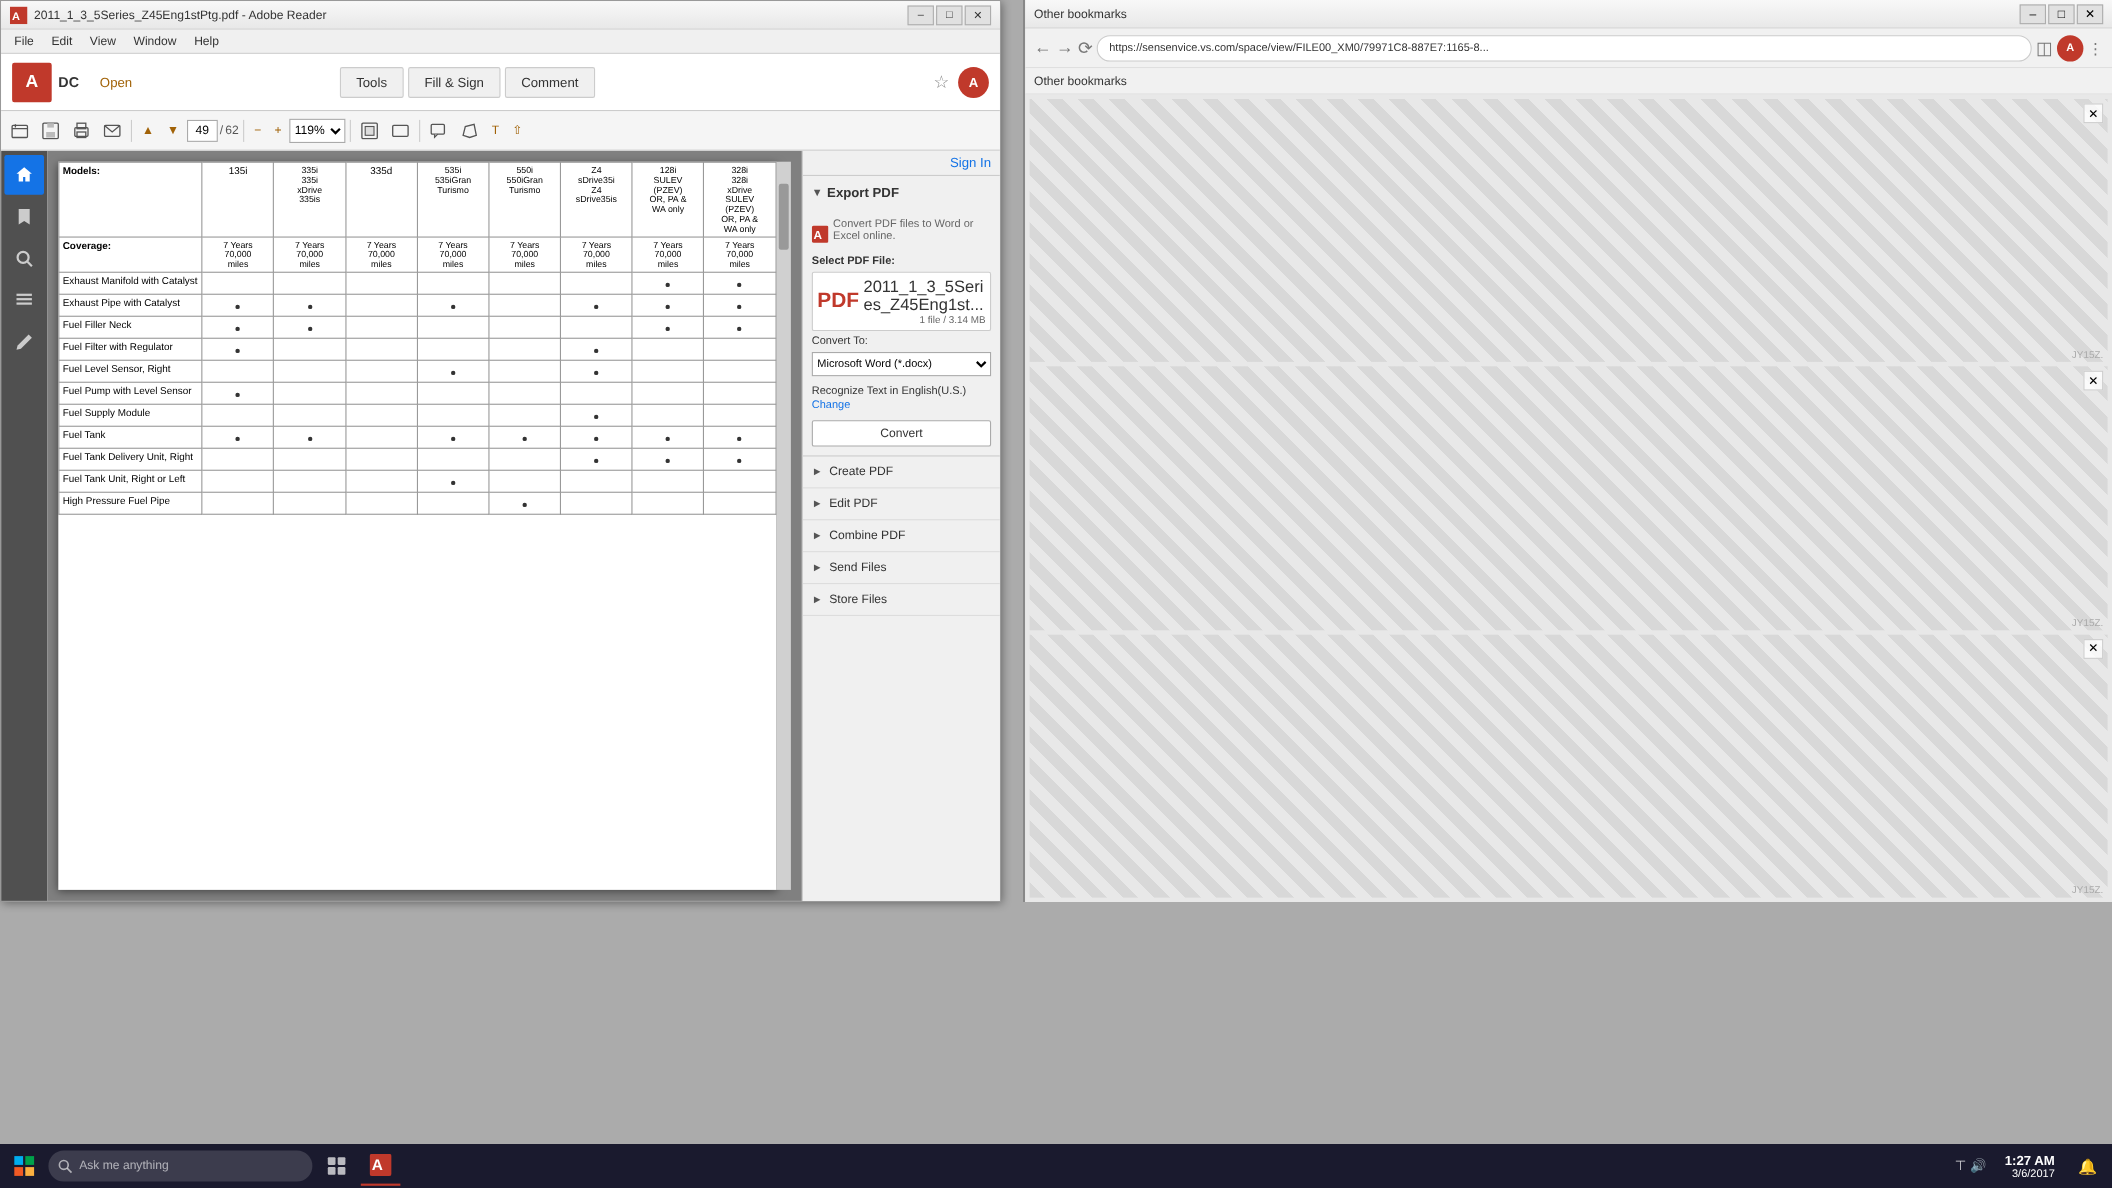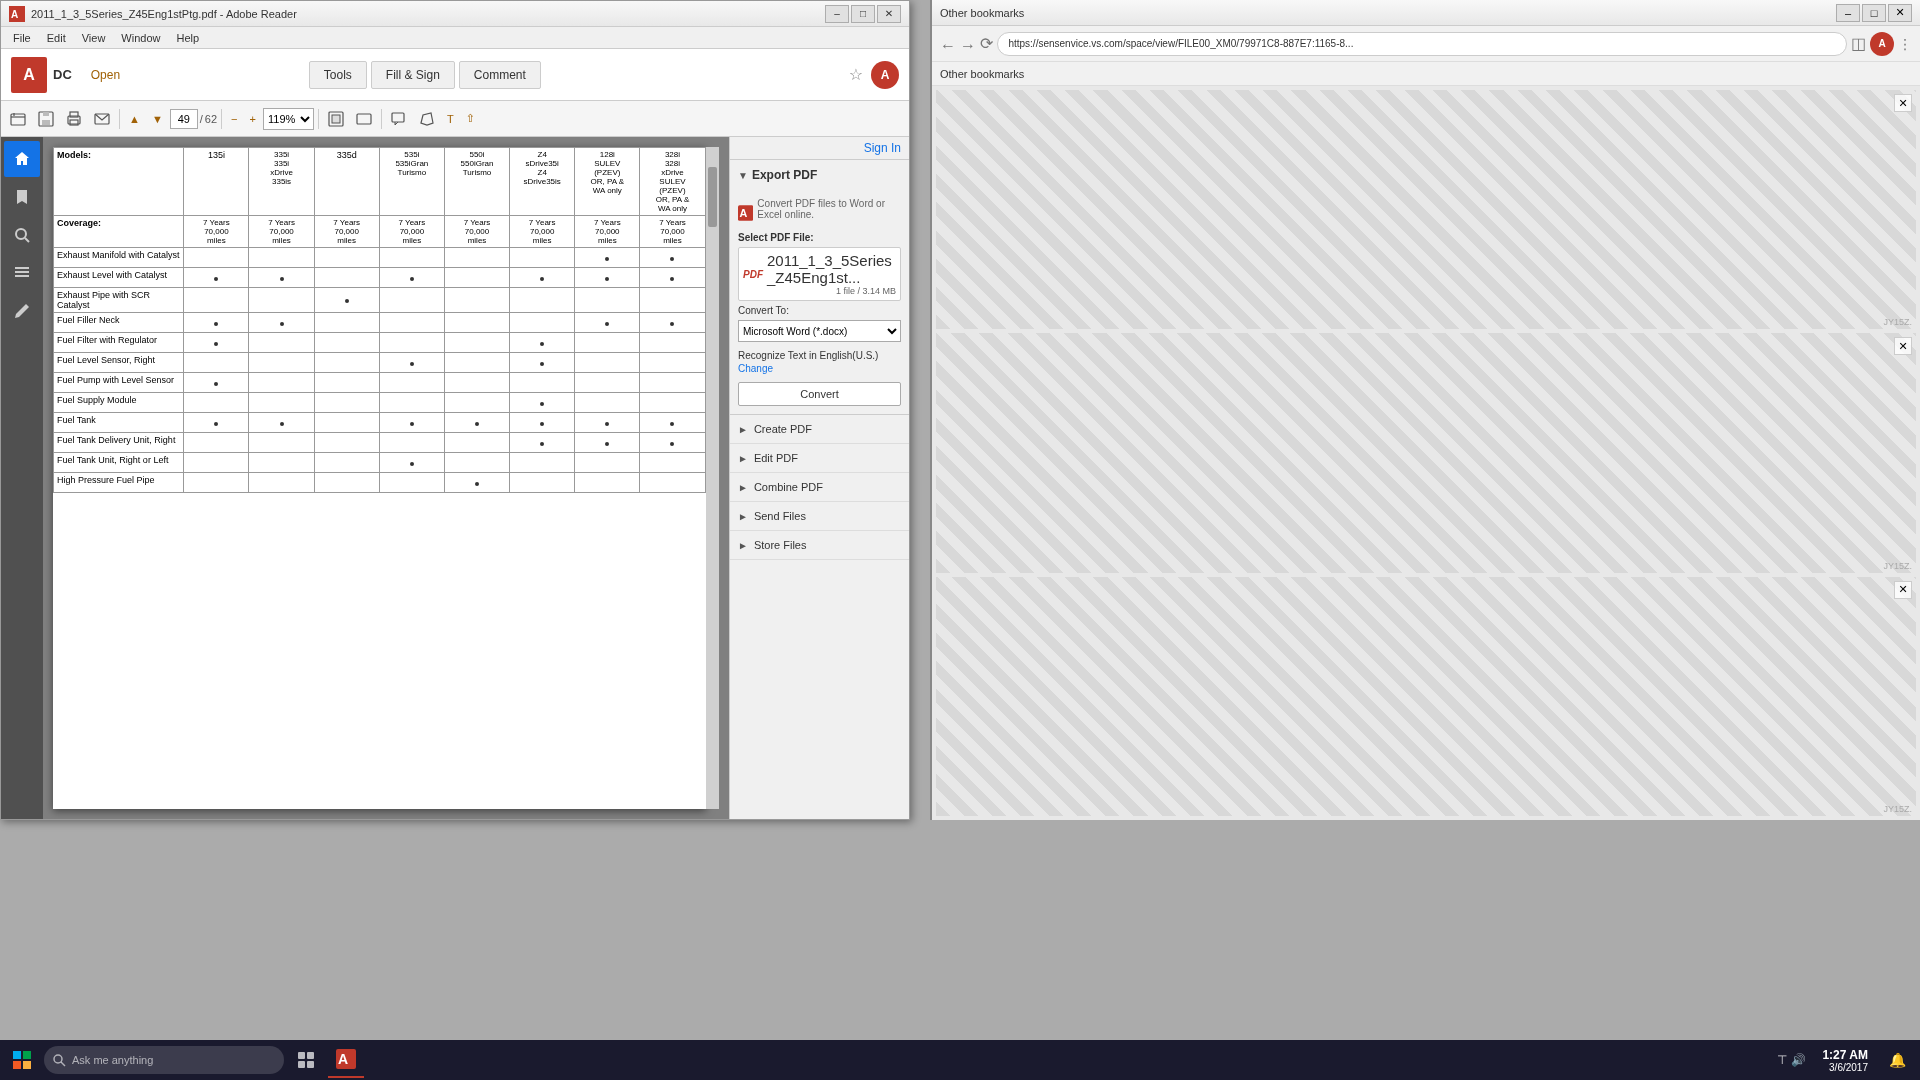--- a/index.html
+++ b/index.html
@@ -49,21 +49,21 @@
 
     
     .right-panel { width: 180px; background: #f0f0f0; border-left: 1px solid #ccc; display: flex; flex-direction: column; flex-shrink: 0; }
     .right-panel-section { border-bottom: 1px solid #ccc; }
     .right-panel-section-header { display: flex; align-items: center; padding: 8px 8px; font-size: 12px; font-weight: bold; color: #333; cursor: pointer; gap: 4px; }
     .right-panel-section-header .arrow { font-size: 10px; color: #555; }
     .section-content { padding: 8px; font-size: 11px; color: #555; }
     .section-content .desc { font-size: 10px; color: #666; margin-bottom: 8px; }
     .file-select-label { font-size: 10px; color: #333; margin-bottom: 4px; font-weight: bold; }
     .file-box { border: 1px solid #ccc; background: white; padding: 4px; border-radius: 2px; margin-bottom: 4px; display: flex; align-items: center; gap: 4px; }
-    .file-icon { color: #c0392b; font-size: 10px; font-weight: bold; font-style: italic; }
+    .file-icon { color: #c0392b; font-size: 19px; font-weight: bold; }
     .file-name { font-size: 15px; color: #333; word-break: break-all; }
     .file-size { font-size: 9px; color: #666; text-align: right; }
     .convert-to-label { font-size: 10px; color: #333; margin-bottom: 4px; font-weight: normal; }
     .convert-to-select { width: 100%; height: 22px; border: 1px solid #aaa; font-size: 10px; background: white; margin-bottom: 8px; }
     .recognize-text { font-size: 10px; color: #333; margin-bottom: 2px; }
     .change-link { font-size: 10px; color: #1473e6; cursor: pointer; margin-bottom: 8px; display: block; }
     .convert-btn { width: 100%; background: white; border: 1px solid #aaa; padding: 5px; font-size: 11px; cursor: pointer; border-radius: 2px; color: #333; }
 
     .section-item { display: flex; align-items: center; padding: 8px 8px; font-size: 11px; color: #333; cursor: pointer; gap: 6px; border-bottom: 1px solid #ddd; }
     .section-item .arrow { color: #555; font-size: 10px; }
@@ -282,40 +282,29 @@
                     <td style="text-align: center; vertical-align: middle; height: 20px;"></td>
                     <td style="text-align: center; vertical-align: middle; height: 20px;"></td>
                     <td style="text-align: center; vertical-align: middle; height: 20px;"></td>
                     <td style="text-align: center; vertical-align: middle; height: 20px;"></td>
                     <td style="text-align: center; vertical-align: middle; height: 20px;"></td>
                     <td style="text-align: center; vertical-align: middle; height: 20px;"></td>
                     <td style="text-align: center; vertical-align: middle; height: 20px;"><span class="dot"></span></td>
                     <td style="text-align: center; vertical-align: middle; height: 20px;"><span class="dot"></span></td>
                   </tr>
                   <tr>
-                    <td style="font-size: 9px;">Exhaust Level with Catalyst</td>
-                    <td style="text-align: center; vertical-align: middle; height: 20px;"><span class="dot"></span></td>
-                    <td style="text-align: center; vertical-align: middle; height: 20px;"><span class="dot"></span></td>
-                    <td style="text-align: center; vertical-align: middle; height: 20px;"></td>
-                    <td style="text-align: center; vertical-align: middle; height: 20px;"><span class="dot"></span></td>
-                    <td style="text-align: center; vertical-align: middle; height: 20px;"></td>
-                    <td style="text-align: center; vertical-align: middle; height: 20px;"><span class="dot"></span></td>
-                    <td style="text-align: center; vertical-align: middle; height: 20px;"><span class="dot"></span></td>
-                    <td style="text-align: center; vertical-align: middle; height: 20px;"><span class="dot"></span></td>
-                  </tr>
-                  <tr>
-                    <td style="font-size: 9px;">Exhaust Pipe with SCR Catalyst</td>
-                    <td style="text-align: center; vertical-align: middle; height: 20px;"></td>
-                    <td style="text-align: center; vertical-align: middle; height: 20px;"></td>
-                    <td style="text-align: center; vertical-align: middle; height: 20px;"><span class="dot"></span></td>
-                    <td style="text-align: center; vertical-align: middle; height: 20px;"></td>
-                    <td style="text-align: center; vertical-align: middle; height: 20px;"></td>
-                    <td style="text-align: center; vertical-align: middle; height: 20px;"></td>
-                    <td style="text-align: center; vertical-align: middle; height: 20px;"></td>
-                    <td style="text-align: center; vertical-align: middle; height: 20px;"></td>
+                    <td style="font-size: 9px;">Exhaust Pipe with Catalyst</td>
+                    <td style="text-align: center; vertical-align: middle; height: 20px;"><span class="dot"></span></td>
+                    <td style="text-align: center; vertical-align: middle; height: 20px;"><span class="dot"></span></td>
+                    <td style="text-align: center; vertical-align: middle; height: 20px;"></td>
+                    <td style="text-align: center; vertical-align: middle; height: 20px;"><span class="dot"></span></td>
+                    <td style="text-align: center; vertical-align: middle; height: 20px;"></td>
+                    <td style="text-align: center; vertical-align: middle; height: 20px;"><span class="dot"></span></td>
+                    <td style="text-align: center; vertical-align: middle; height: 20px;"><span class="dot"></span></td>
+                    <td style="text-align: center; vertical-align: middle; height: 20px;"><span class="dot"></span></td>
                   </tr>
                   <tr>
                     <td style="font-size: 9px;">Fuel Filler Neck</td>
                     <td style="text-align: center; vertical-align: middle; height: 20px;"><span class="dot"></span></td>
                     <td style="text-align: center; vertical-align: middle; height: 20px;"><span class="dot"></span></td>
                     <td style="text-align: center; vertical-align: middle; height: 20px;"></td>
                     <td style="text-align: center; vertical-align: middle; height: 20px;"></td>
                     <td style="text-align: center; vertical-align: middle; height: 20px;"></td>
                     <td style="text-align: center; vertical-align: middle; height: 20px;"></td>
                     <td style="text-align: center; vertical-align: middle; height: 20px;"><span class="dot"></span></td>

